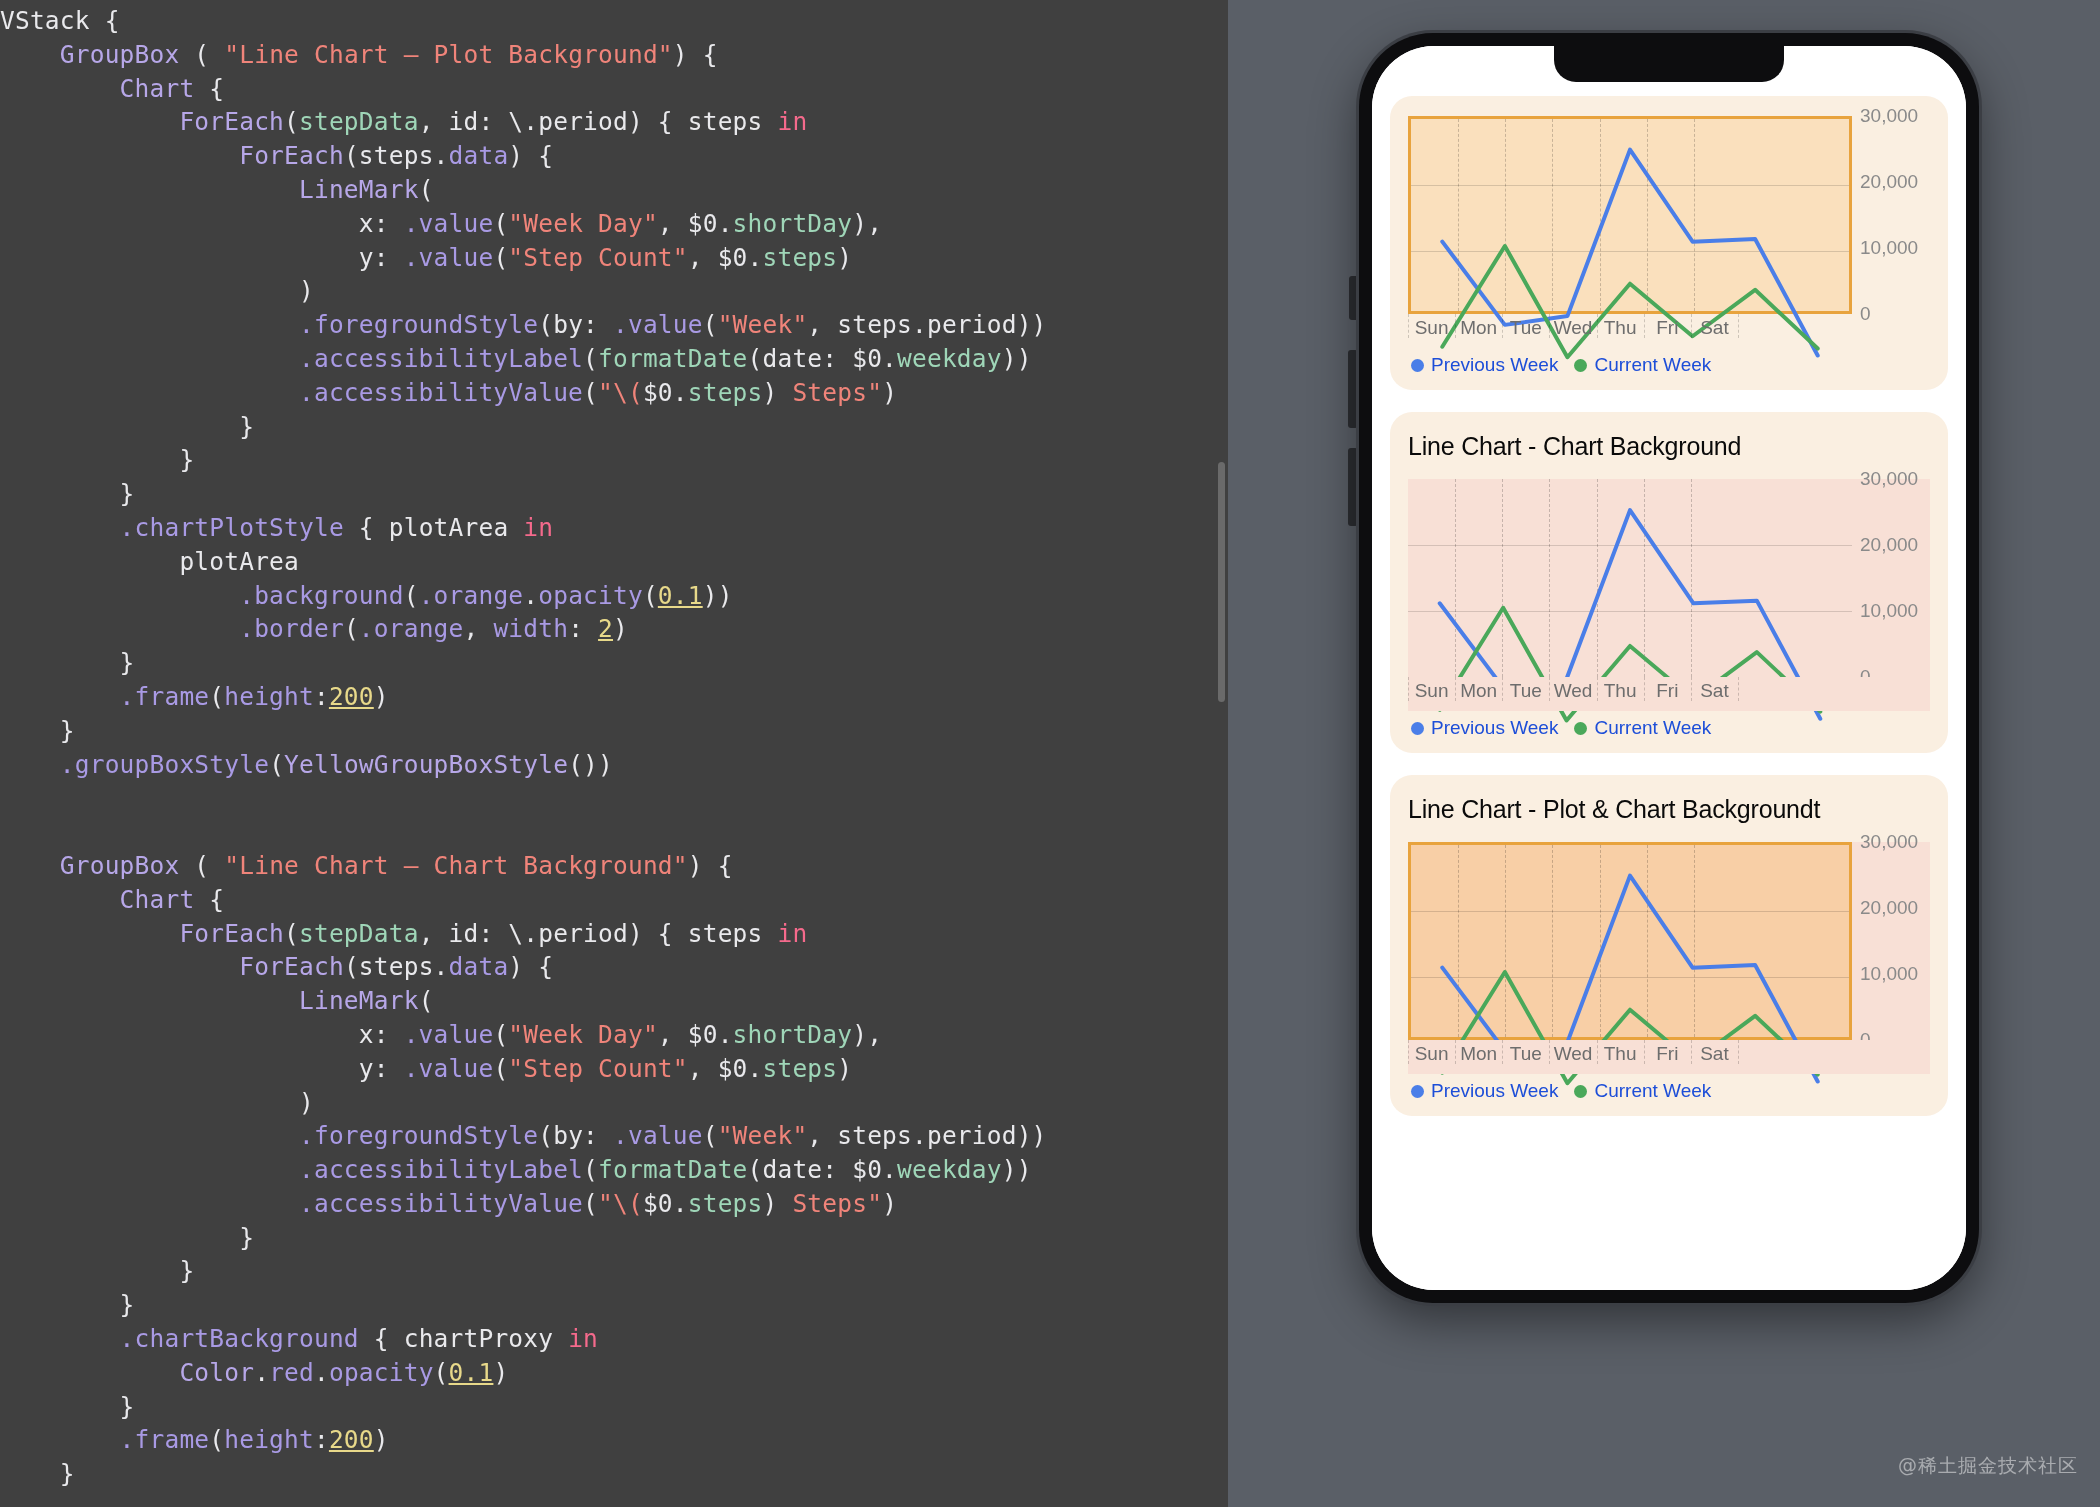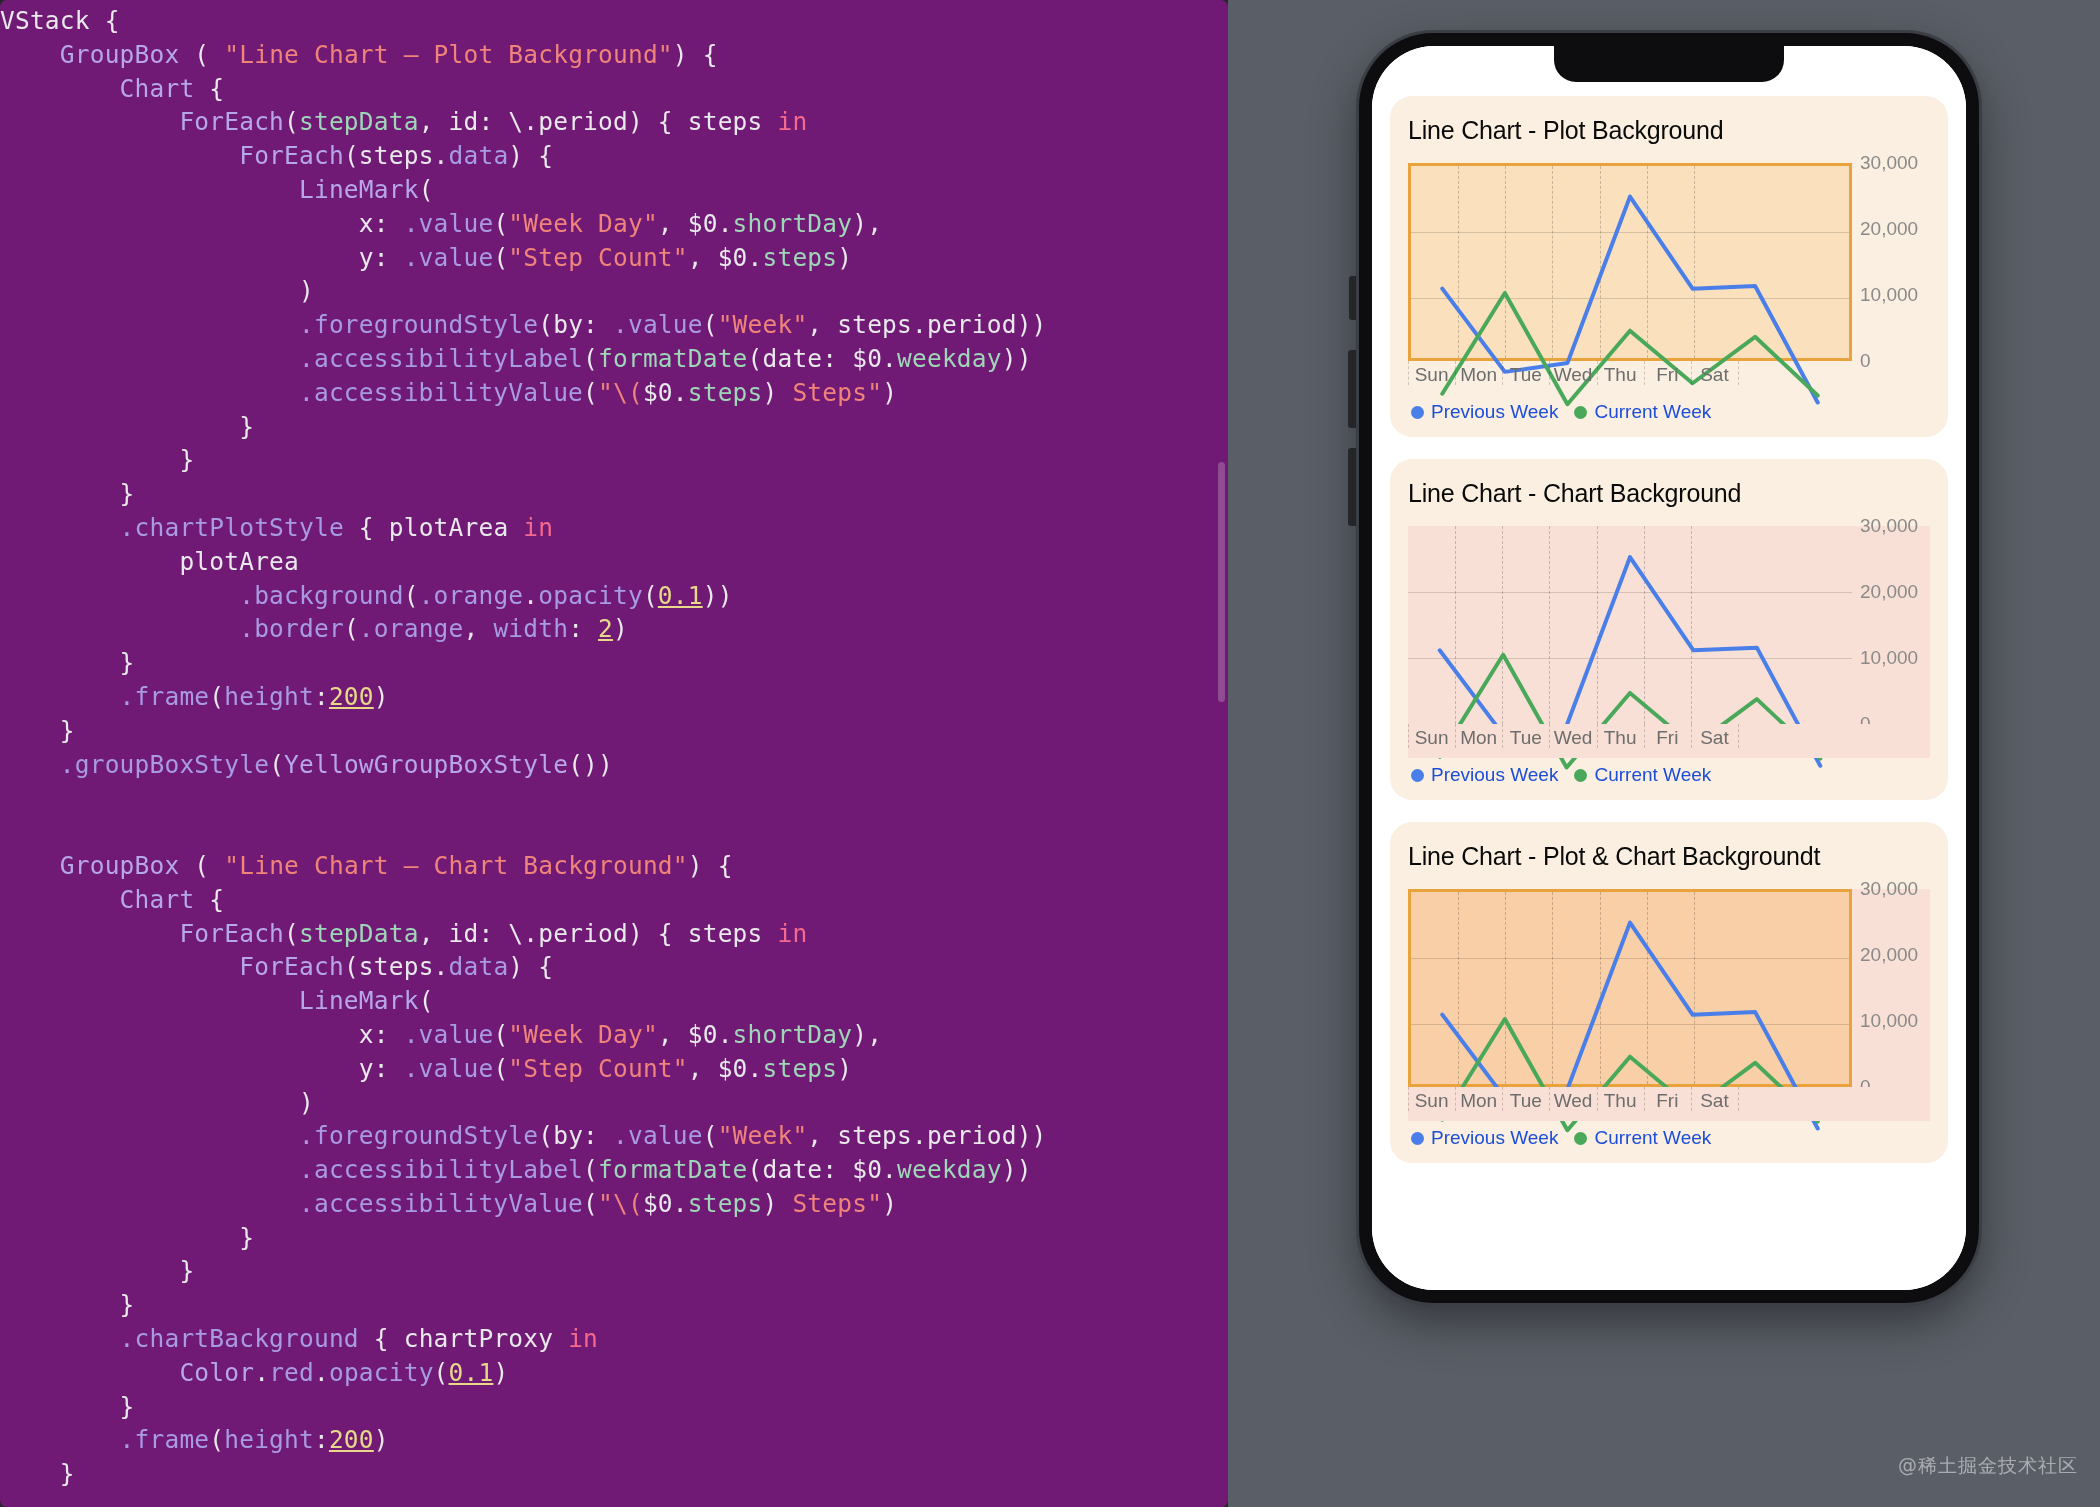--- a/index.html
+++ b/index.html
@@ -7,25 +7,24 @@
   body {
     font-family: "Liberation Sans", sans-serif;
     background: #24262b;
     display: flex;
   }
 
   
   #code-panel {
     width: 1228px;
     height: 1507px;
-    background: #701a75;
+    background: #404040;
     position: relative;
     overflow: hidden;
     flex: 0 0 1228px;
-    border-radius: 7px;
   }
   #code-listing {
     font-family: "DejaVu Sans Mono", "Liberation Mono", monospace;
     font-size: 24.5px;
     line-height: 33.8px;
     white-space: pre;
     color: #e8e8ea;
     padding: 4px 0 0 0;
     letter-spacing: 0.2px;
   }
@@ -214,21 +213,20 @@
   <div class="side-btn" id="btn-volup"></div>
   <div class="side-btn" id="btn-voldn"></div>
   <div class="side-btn" id="btn-power"></div>
 
   <div id="device">
     <div id="device-inner">
       <div id="notch"></div>
       <div id="screen">
 
       <div class="card" style="background: rgb(250, 239, 225);">
-            <div class="card-title">Line Chart - Plot Background</div>
             <div class="plot-wrap">
               <div class="plot-area" style="background: rgb(250, 224, 189); border: 3px solid rgb(232, 163, 61);">
                 <div class="grid-h" style="top: 132px;"></div>
                 <div class="grid-h" style="top: 66px;"></div>
                 <div class="grid-v" style="left: 47.1429px;"></div>
                 <div class="grid-v" style="left: 94.2857px;"></div>
                 <div class="grid-v" style="left: 141.429px;"></div>
                 <div class="grid-v" style="left: 188.571px;"></div>
                 <div class="grid-v" style="left: 235.714px;"></div>
                 <div class="grid-v" style="left: 282.857px;"></div>

